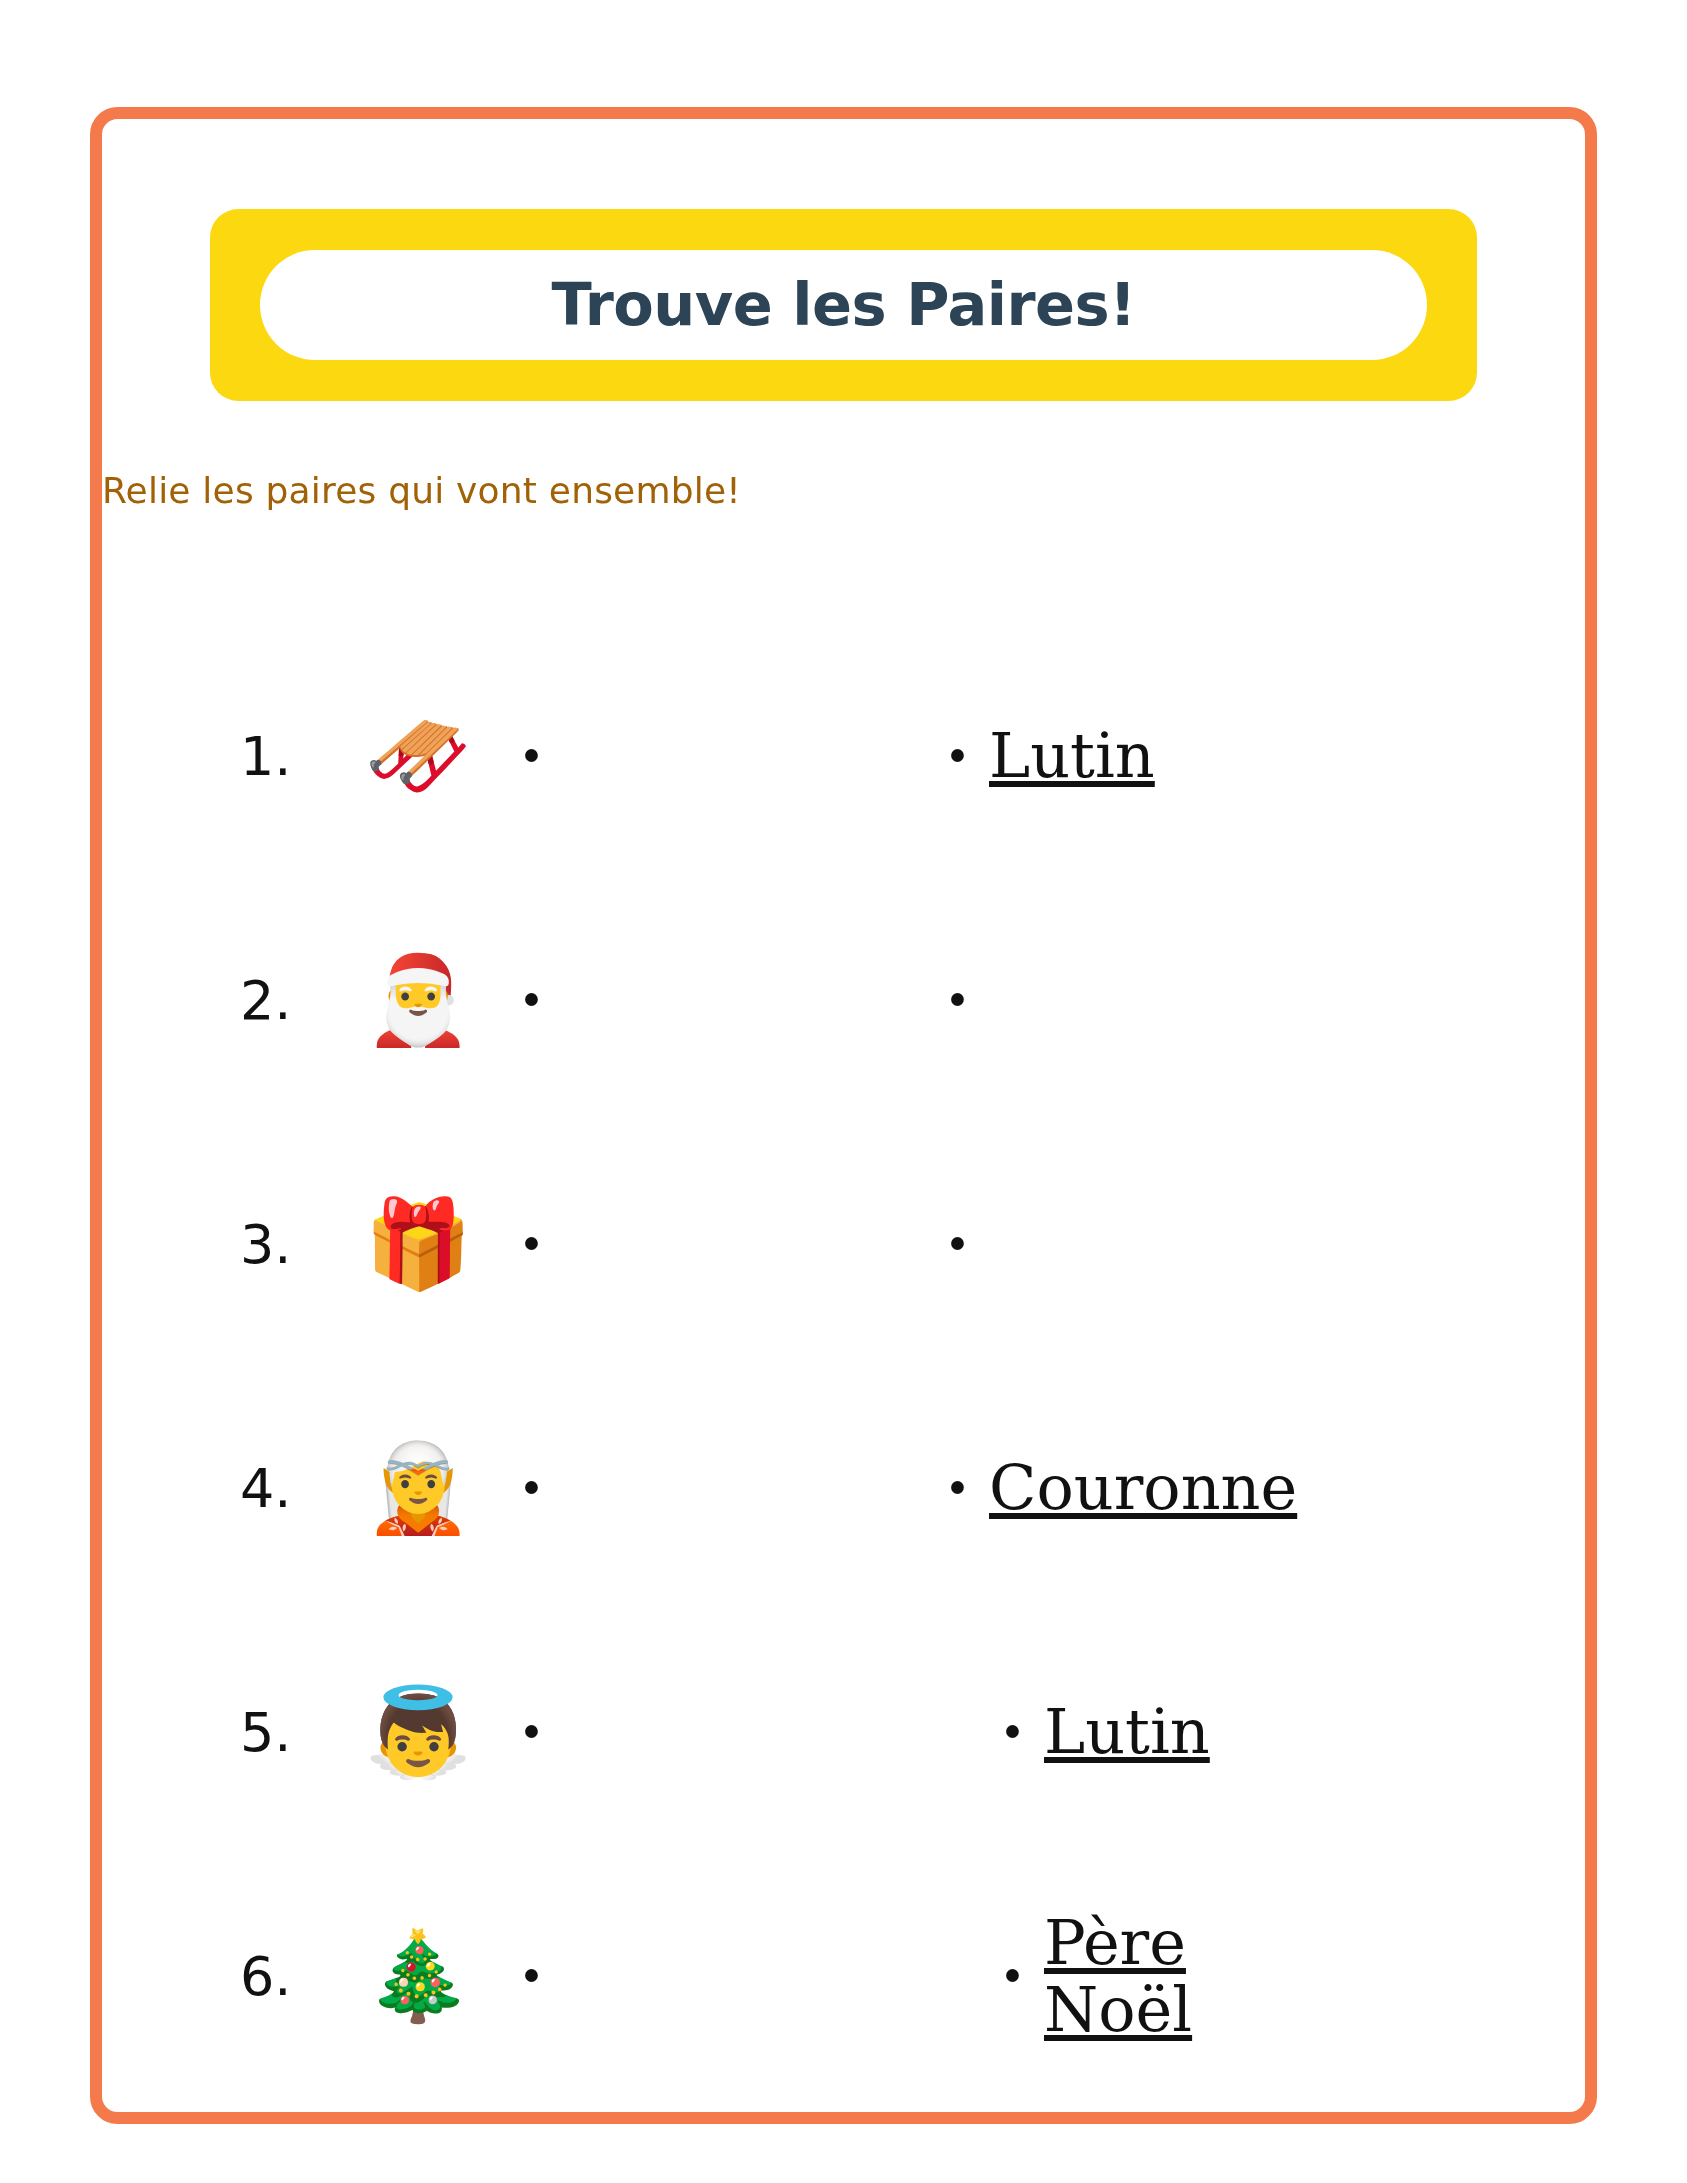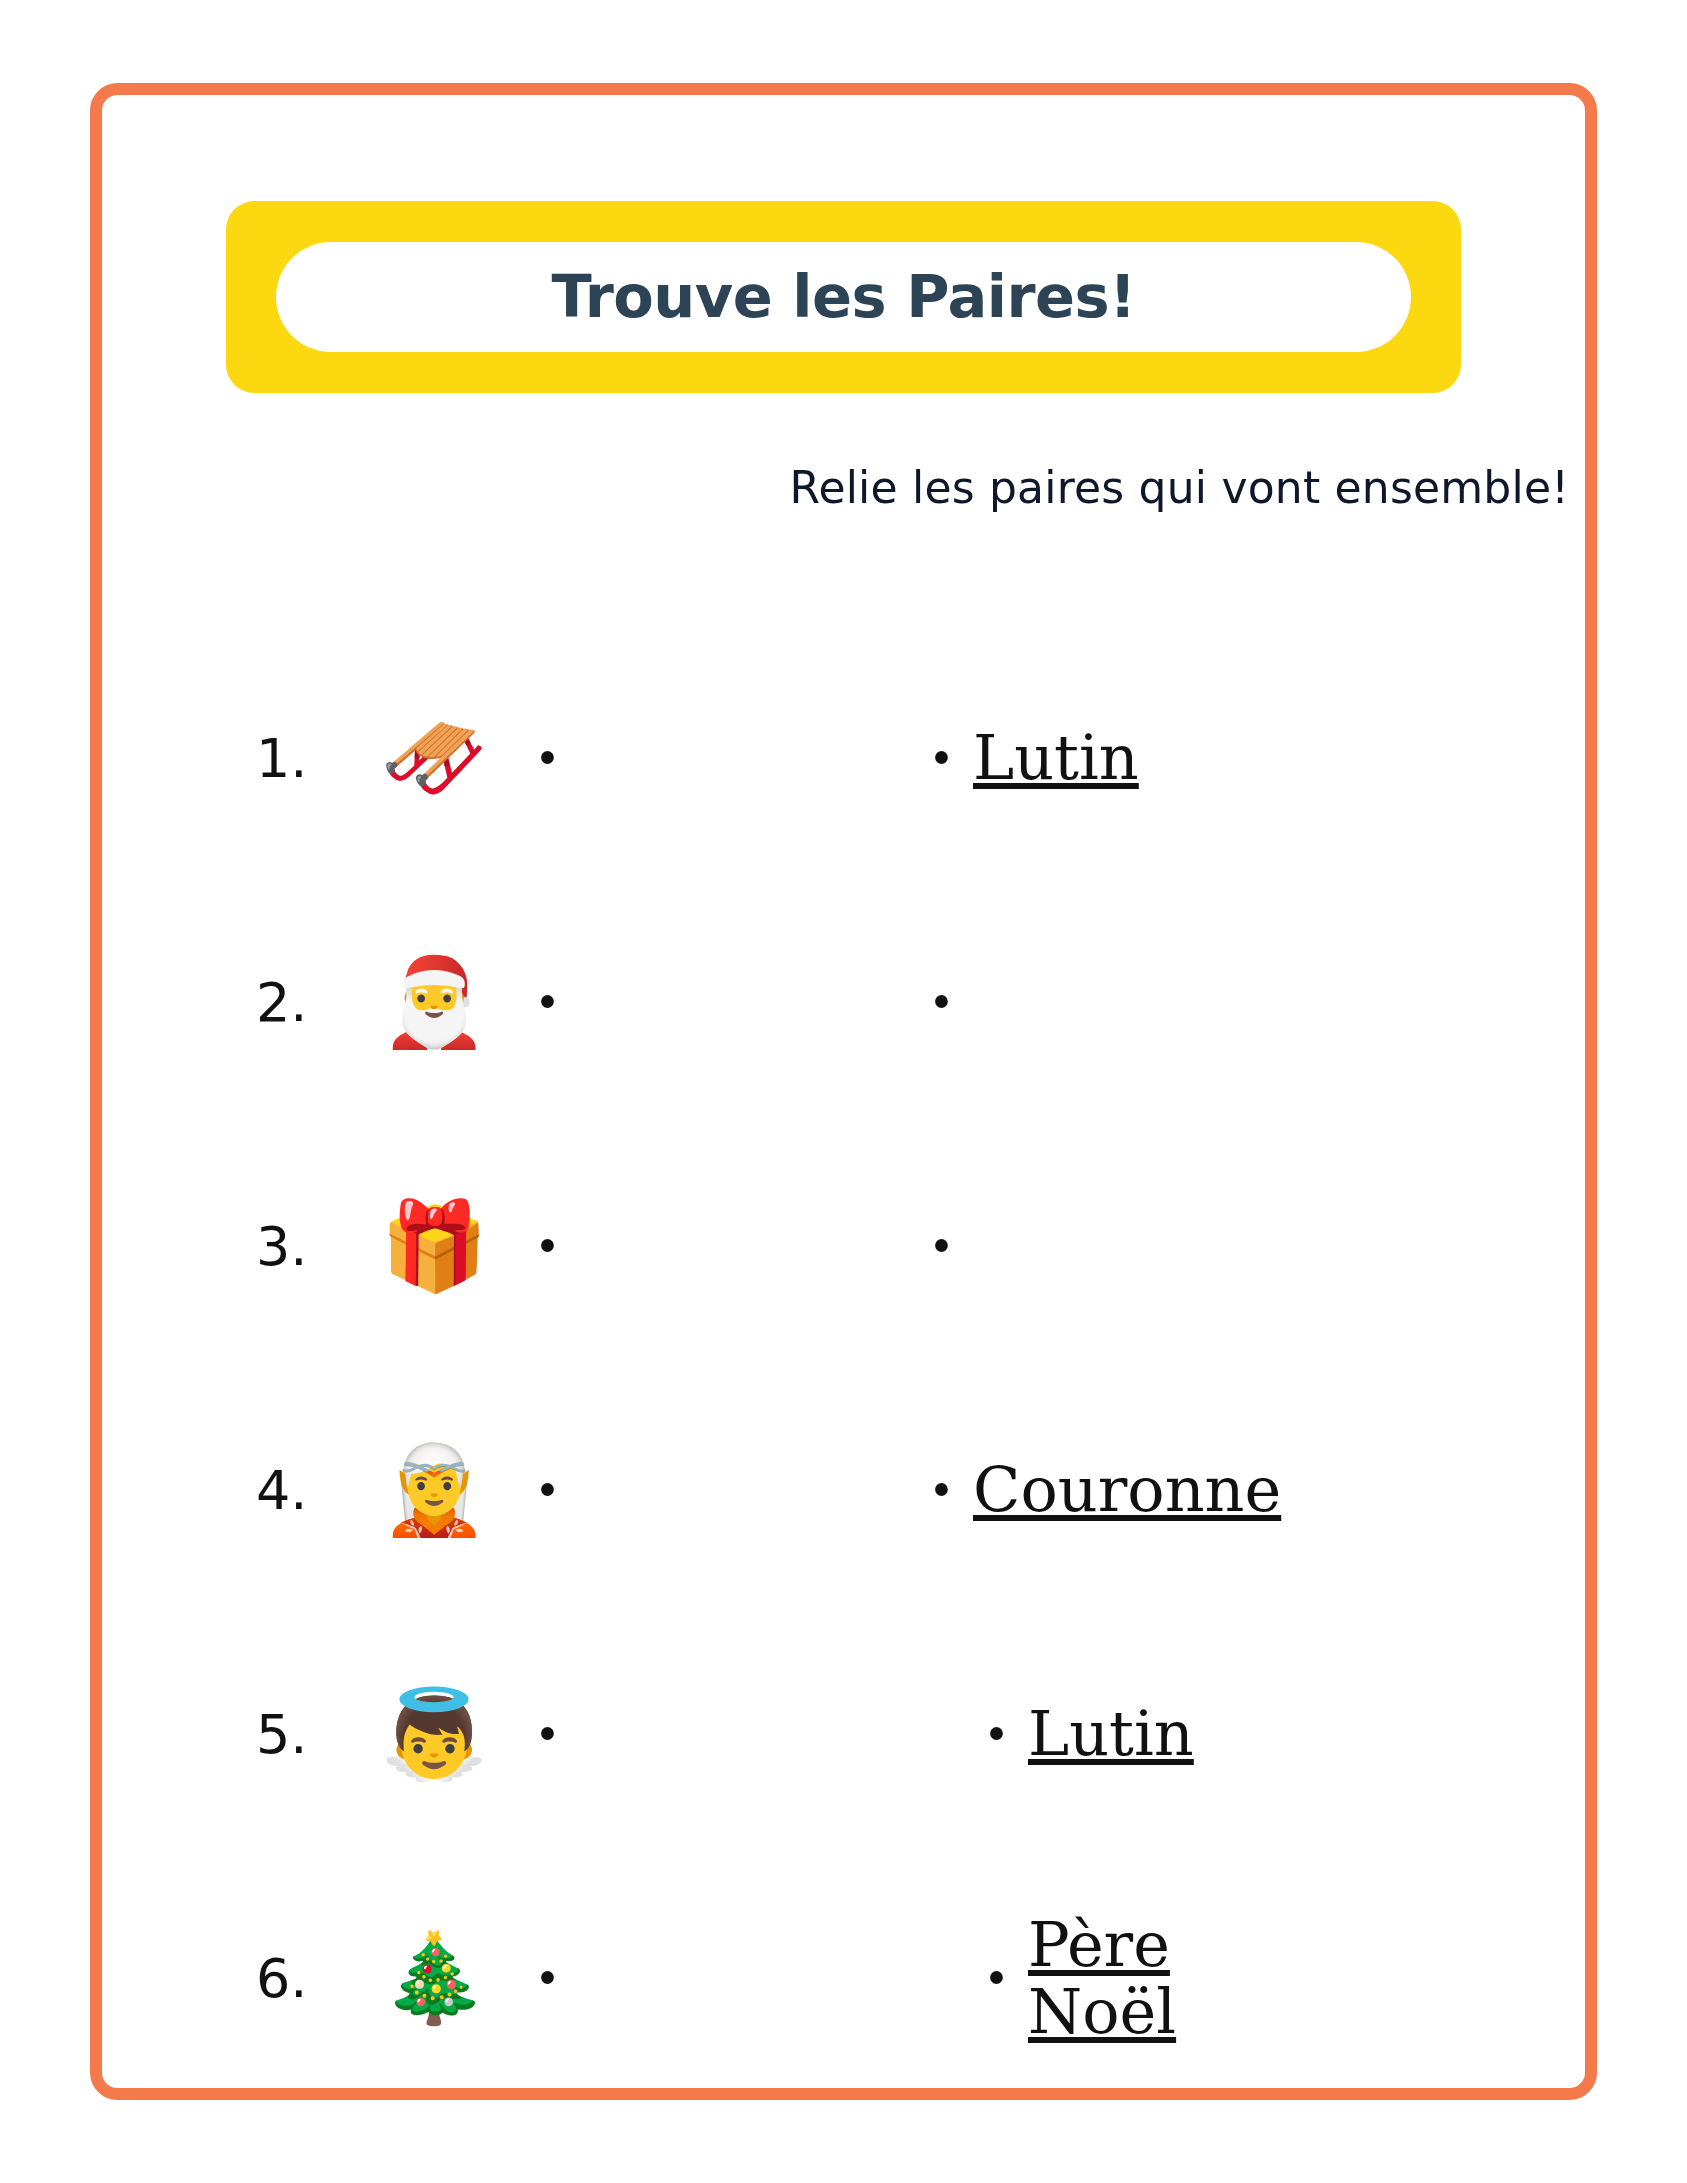--- a/index.html
+++ b/index.html
@@ -24,21 +24,22 @@
   }
 
   .frame {
     position: relative;
     width: 100%;
     height: 100%;
     box-sizing: border-box;
     border: 12px solid #f4794b;
     border-radius: 27.6px;
     background: #ffffff;
-    padding: 16px;
+    padding: 0;
+    margin-top: 24px;
   }
 
   
   .title-banner {
     margin: 90px 108px 0 108px;
     background: #fcd811;
     border-radius: 28.5px;
     padding: 41px 50px;
     box-sizing: border-box;
   }
@@ -53,24 +54,24 @@
     font-weight: bold;
     font-size: 59px;
     letter-spacing: -0.5px;
     color: #2c4456;
     line-height: 1.05;
   }
 
   
   .subtitle {
     margin-top: 69px;
-    text-align: right;
-    font-family: "DejaVu Sans", sans-serif;
-    font-size: 44px;
-    color: #0f172a;
+    text-align: left;
+    font-family: "DejaVu Sans", sans-serif;
+    font-size: 36px;
+    color: #a16207;
     letter-spacing: 0.2px;
   }
 
   
   .game {
     margin-top: 124px;
     display: flex;
     flex-direction: row;
     justify-content: space-between;
     padding: 0 106px 0 138px;

